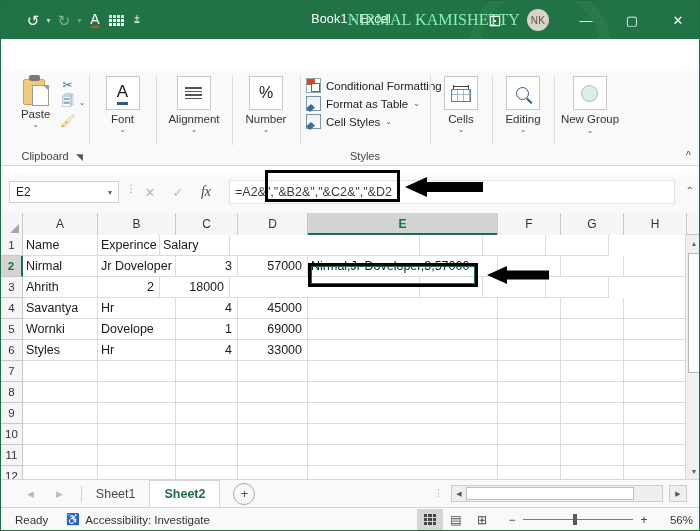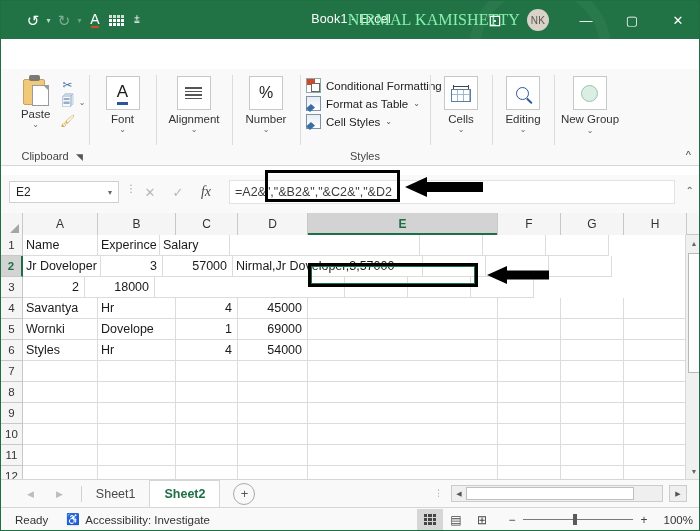--- a/index.html
+++ b/index.html
@@ -465,30 +465,32 @@
         <div class="cell" style="width:75px;height:21px;">Name</div>
         <div class="cell" style="width:62px;height:21px;">Experince</div>
         <div class="cell" style="width:70px;height:21px;">Salary</div>
         <div class="cell" style="width:190px;height:21px;"></div>
         <div class="cell" style="width:63px;height:21px;"></div>
         <div class="cell" style="width:63px;height:21px;"></div>
         <div class="cell" style="width:63px;height:21px;"></div>
       </div>
 
       <div class="crow">
+        <div class="cell" style="width:75px;height:21px;">Nirmal</div>
         <div class="cell" style="width:78px;height:21px;">Jr Doveloper</div>
         <div class="cell num" style="width:62px;height:21px;">3</div>
         <div class="cell num" style="width:70px;height:21px;">57000</div>
         <div class="cell selcell" style="width:190px;height:21px;">Nirmal,Jr Doveloper,3,57000</div>
         <div class="cell" style="width:63px;height:21px;"></div>
         <div class="cell" style="width:63px;height:21px;"></div>
         <div class="cell" style="width:63px;height:21px;"></div>
       </div>
 
       <div class="crow">
+        <div class="cell" style="width:75px;height:21px;">Ahrith</div>
         <div class="cell num" style="width:62px;height:21px;">2</div>
         <div class="cell num" style="width:70px;height:21px;">18000</div>
         <div class="cell" style="width:190px;height:21px;"></div>
         <div class="cell" style="width:63px;height:21px;"></div>
         <div class="cell" style="width:63px;height:21px;"></div>
         <div class="cell" style="width:63px;height:21px;"></div>
       </div>
 
       <div class="crow">
         <div class="cell" style="width:75px;height:21px;">Savantya</div>
@@ -509,21 +511,21 @@
         <div class="cell" style="width:190px;height:21px;"></div>
         <div class="cell" style="width:63px;height:21px;"></div>
         <div class="cell" style="width:63px;height:21px;"></div>
         <div class="cell" style="width:63px;height:21px;"></div>
       </div>
 
       <div class="crow">
         <div class="cell" style="width:75px;height:21px;">Styles</div>
         <div class="cell" style="width:78px;height:21px;">Hr</div>
         <div class="cell num" style="width:62px;height:21px;">4</div>
-        <div class="cell num" style="width:70px;height:21px;">54000</div>
+        <div class="cell num" style="width:70px;height:21px;">33000</div>
         <div class="cell" style="width:190px;height:21px;"></div>
         <div class="cell" style="width:63px;height:21px;"></div>
         <div class="cell" style="width:63px;height:21px;"></div>
         <div class="cell" style="width:63px;height:21px;"></div>
       </div>
 
       <div class="crow">
         <div class="cell" style="width:75px;height:21px;"></div>
         <div class="cell" style="width:78px;height:21px;"></div>
         <div class="cell" style="width:62px;height:21px;"></div>
@@ -638,16 +640,16 @@
       <span class="vbtn">▤</span>
       <span class="vbtn">⊞</span>
     </span>
     <span class="zoomctl">
       <span class="zsign">−</span>
       <span class="ztrack">
           <span class="zthumb"></span>
         </span>
       <span class="zsign">+</span>
     </span>
-    <span class="zpct">100%</span>
+    <span class="zpct">56%</span>
   </div>
 
 </div>
 
 </body></html>

